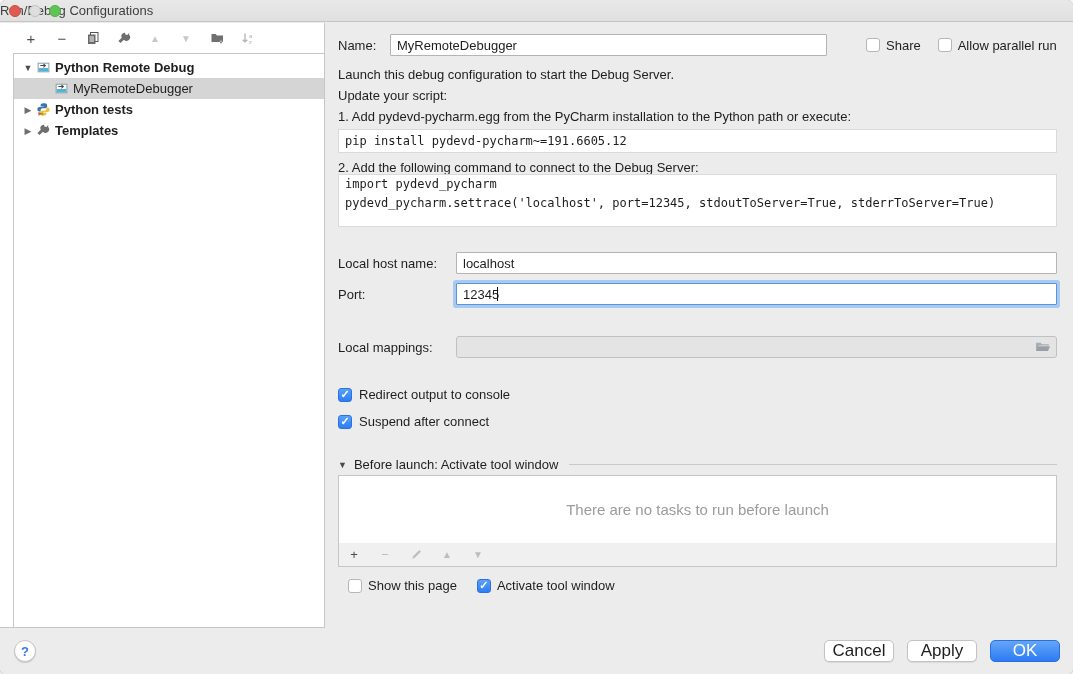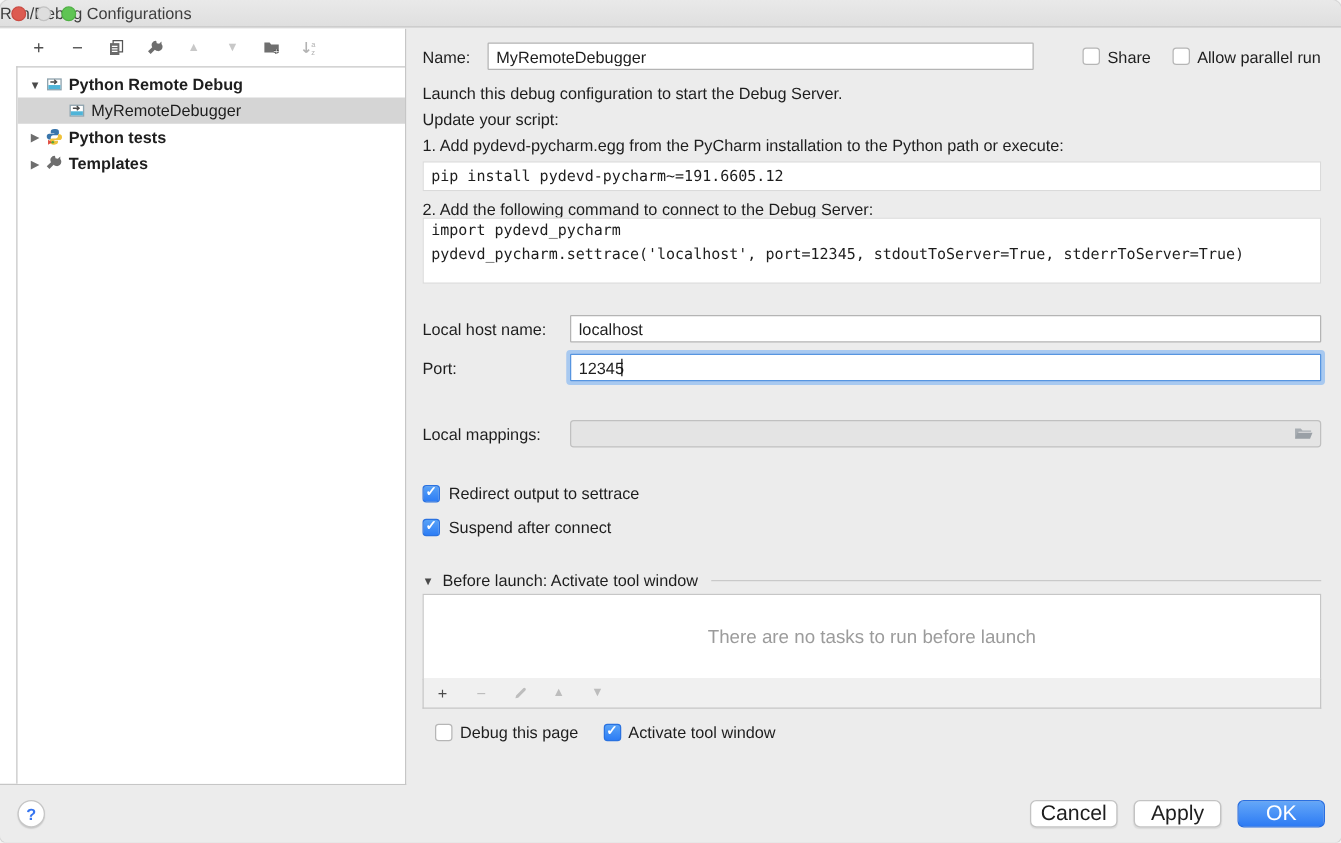--- a/index.html
+++ b/index.html
@@ -247,21 +247,21 @@
               <path d="M3.2 6.8h11.3l-1.8 4.4H1.6z" fill="#9aa0a6"></path>
             </svg>
         </span>
       </span>
     </div>
 
     <div class="rp opt row-redirect">
       <span class="cb checked">
           <span class="mark">✓</span>
         </span>
-      <span class="cb-label">Redirect output to settrace</span>
+      <span class="cb-label">Redirect output to console</span>
     </div>
     <div class="rp opt row-suspend">
       <span class="cb checked">
           <span class="mark">✓</span>
         </span>
       <span class="cb-label">Suspend after connect</span>
     </div>
 
     <div class="rp bl-header">
       <span class="bl-caret">▼</span>
@@ -280,21 +280,21 @@
             <path d="M2.5 11.5l.6-2.4 6.2-6.2a1.25 1.25 0 0 1 1.8 1.8l-6.2 6.2z" fill="#bdbdbd"></path>
           </svg>
       </span>
       <span class="tti disabled" style="font-size:10px;">▲</span>
       <span class="tti disabled" style="font-size:10px;">▼</span>
     </div>
 
     <div class="rp row-footchecks">
       <span class="cbgroup">
         <span class="cb unchecked"></span>
-        <span class="cb-label">Debug this page</span>
+        <span class="cb-label">Show this page</span>
       </span>
       <span class="cbgroup">
         <span class="cb checked">
             <span class="mark">✓</span>
           </span>
         <span class="cb-label">Activate tool window</span>
       </span>
     </div>
   </div>
 

